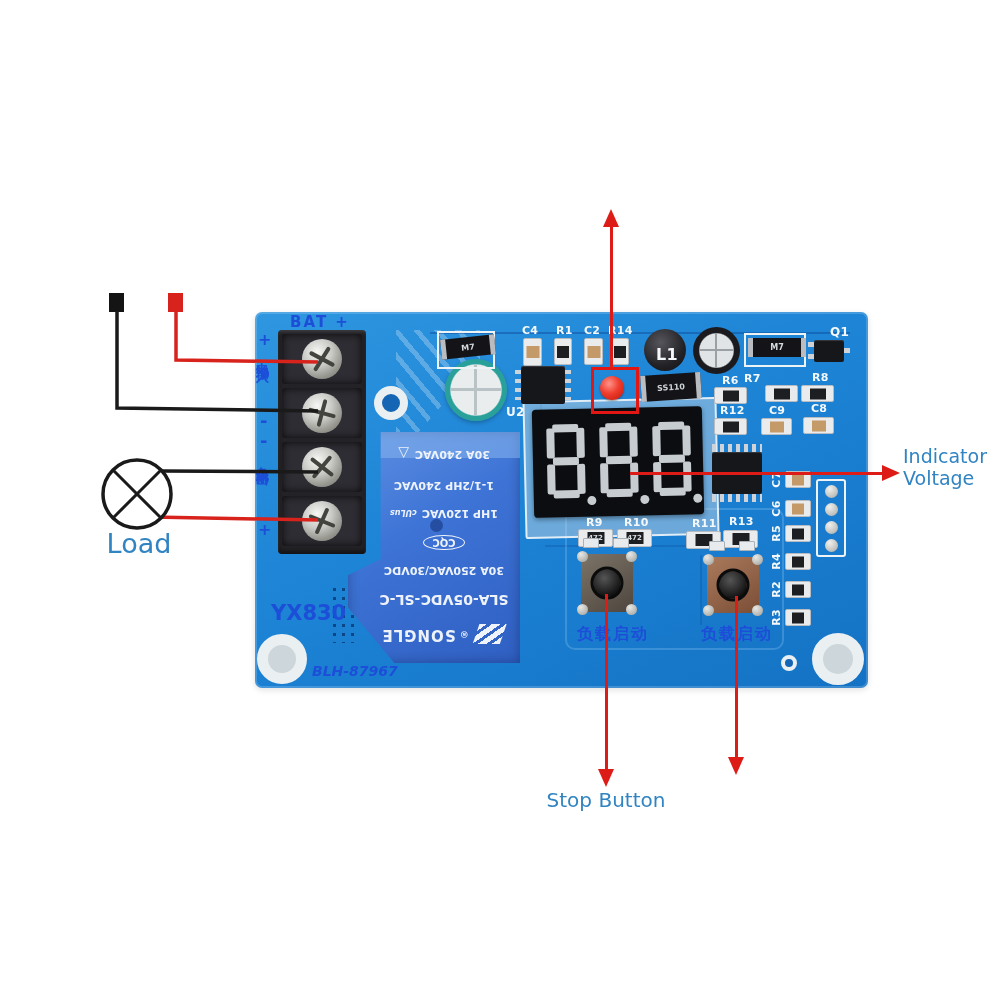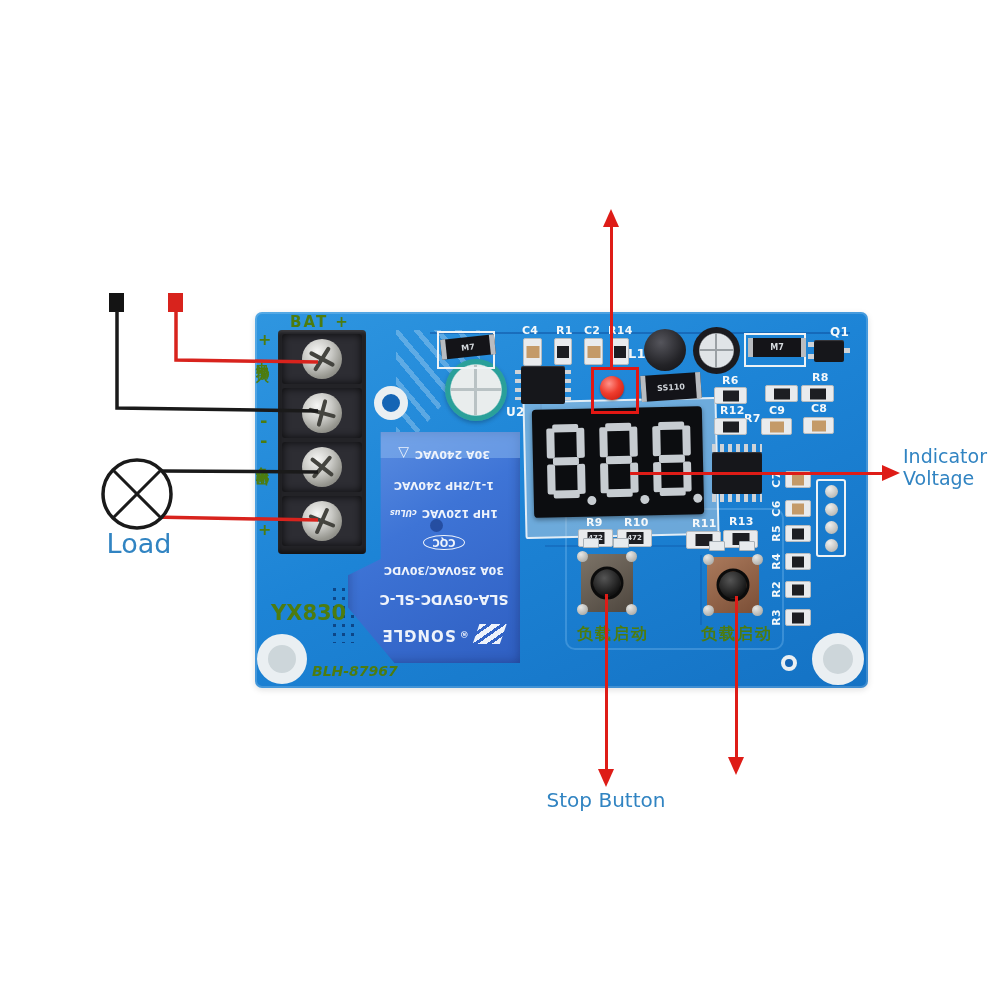--- a/index.html
+++ b/index.html
@@ -4,21 +4,21 @@
 <style>
   html,body{margin:0;padding:0;background:#fff;}
   #stage{position:relative;width:1000px;height:1000px;background:#ffffff;
          font-family:"DejaVu Sans","Liberation Sans",sans-serif;overflow:hidden;}
   .abs{position:absolute;}
   
   .board{position:absolute;left:255px;top:312px;width:613px;height:376px;border-radius:7px;
          background:linear-gradient(155deg,#2f96e0 0%,#1d84d6 45%,#1472c4 100%);
          box-shadow:inset 0 0 0 2px rgba(255,255,255,.18), 0 2px 6px rgba(0,0,0,.12);}
   .trace{position:absolute;background:rgba(10,70,150,.45);}
-  .silk{position:absolute;color:#4d7c0f;font-weight:bold;line-height:1;}
+  .silk{position:absolute;color:#1d4ed8;font-weight:bold;line-height:1;}
   .lbl{position:absolute;color:#f4f8fa;font-weight:bold;font-size:11px;line-height:1;letter-spacing:.3px;}
   .cnvert{writing-mode:vertical-rl;text-orientation:upright;font-size:13px;letter-spacing:2px;}
   
   .tblock{position:absolute;left:278px;top:330px;width:88px;height:224px;background:#232327;border-radius:4px;
           box-shadow:inset 0 2px 3px rgba(255,255,255,.12), inset 0 -3px 5px rgba(0,0,0,.5);}
   .tcell{position:absolute;left:4px;width:80px;height:50px;background:#2d2d33;border-radius:3px;
          box-shadow:inset 0 0 8px rgba(0,0,0,.8);}
   .screw{position:absolute;left:20px;top:5px;width:40px;height:40px;border-radius:50%;
          background:radial-gradient(circle at 38% 32%,#f6f6f4 0%,#c9c9c5 40%,#96968f 70%,#70706c 100%);}
   .slot{position:absolute;left:18px;top:6px;width:4px;height:28px;background:#44443f;border-radius:2px;}
@@ -176,21 +176,21 @@
 
   <div class="abs" style="left:445px;top:359px;width:62px;height:62px;border-radius:50%;background:radial-gradient(circle,#e9eded 0 57%,#2aa09a 60%);box-shadow:0 2px 4px rgba(0,0,0,.25);">
     <div class="abs" style="left:29px;top:6px;width:3px;height:50px;background:#b9c2c4;"></div>
     <div class="abs" style="left:6px;top:29px;width:50px;height:3px;background:#b9c2c4;"></div>
   </div>
   <div class="abs" style="left:693px;top:327px;width:47px;height:47px;border-radius:50%;background:radial-gradient(circle,#e0e4e7 0 50%,#1b1b1f 54%);">
     <div class="abs" style="left:22px;top:6px;width:2px;height:35px;background:#9aa0a4;"></div>
     <div class="abs" style="left:6px;top:22px;width:35px;height:2px;background:#9aa0a4;"></div>
   </div>
   <div class="abs" style="left:644px;top:329px;width:42px;height:42px;border-radius:50%;background:radial-gradient(circle at 40% 32%,#55555c,#232327 60%,#101013);"></div>
-  <div class="lbl" style="left:628px;top:347px;font-size:13px;">L1</div>
+  <div class="lbl" style="left:656px;top:347px;font-size:16px;">L1</div>
 
   <div class="abs" style="left:437px;top:331px;width:54px;height:34px;border:2px solid #eef3f6;"></div>
   <div class="abs" style="left:441px;top:337px;width:44px;height:20px;background:#141418;transform:rotate(-6deg);color:#d6dade;font-size:8px;font-weight:bold;display:flex;align-items:center;justify-content:center;border-left:5px solid #b9bcc0;border-right:5px solid #b9bcc0;">
       <span>M7</span>
     </div>
   <div class="abs" style="left:744px;top:333px;width:58px;height:30px;border:2px solid #eef3f6;"></div>
   <div class="abs" style="left:748px;top:338px;width:48px;height:19px;background:#141418;color:#d6dade;font-size:8px;font-weight:bold;display:flex;align-items:center;justify-content:center;border-left:5px solid #b9bcc0;border-right:5px solid #b9bcc0;">
       <span>M7</span>
     </div>
   <div class="abs" style="left:641px;top:374px;width:50px;height:26px;background:#131318;transform:rotate(-4deg);color:#cfd3d8;font-size:8px;font-weight:bold;display:flex;align-items:center;justify-content:center;border-left:5px solid #b9bcc0;border-right:5px solid #b9bcc0;">
@@ -218,21 +218,21 @@
     </div>
   <div class="lbl" style="left:608px;top:325px;">R14</div>
   <div class="res" style="left:611px;top:338px;width:16px;height:25px;">
       <div class="band" style="width:12px;height:12px;"></div>
     </div>
 
   <div class="lbl" style="left:722px;top:375px;">R6</div>
   <div class="res" style="left:714px;top:387px;width:31px;height:15px;">
       <div class="band" style="width:16px;height:11px;"></div>
     </div>
-  <div class="lbl" style="left:744px;top:373px;margin-top:40px;">R7</div>
+  <div class="lbl" style="left:744px;top:373px;">R7</div>
   <div class="res" style="left:765px;top:385px;width:31px;height:15px;">
       <div class="band" style="width:16px;height:11px;"></div>
     </div>
   <div class="lbl" style="left:812px;top:372px;">R8</div>
   <div class="res" style="left:801px;top:385px;width:31px;height:15px;">
       <div class="band" style="width:16px;height:11px;"></div>
     </div>
   <div class="lbl" style="left:720px;top:405px;">R12</div>
   <div class="res" style="left:714px;top:418px;width:31px;height:15px;">
       <div class="band" style="width:16px;height:11px;"></div>

